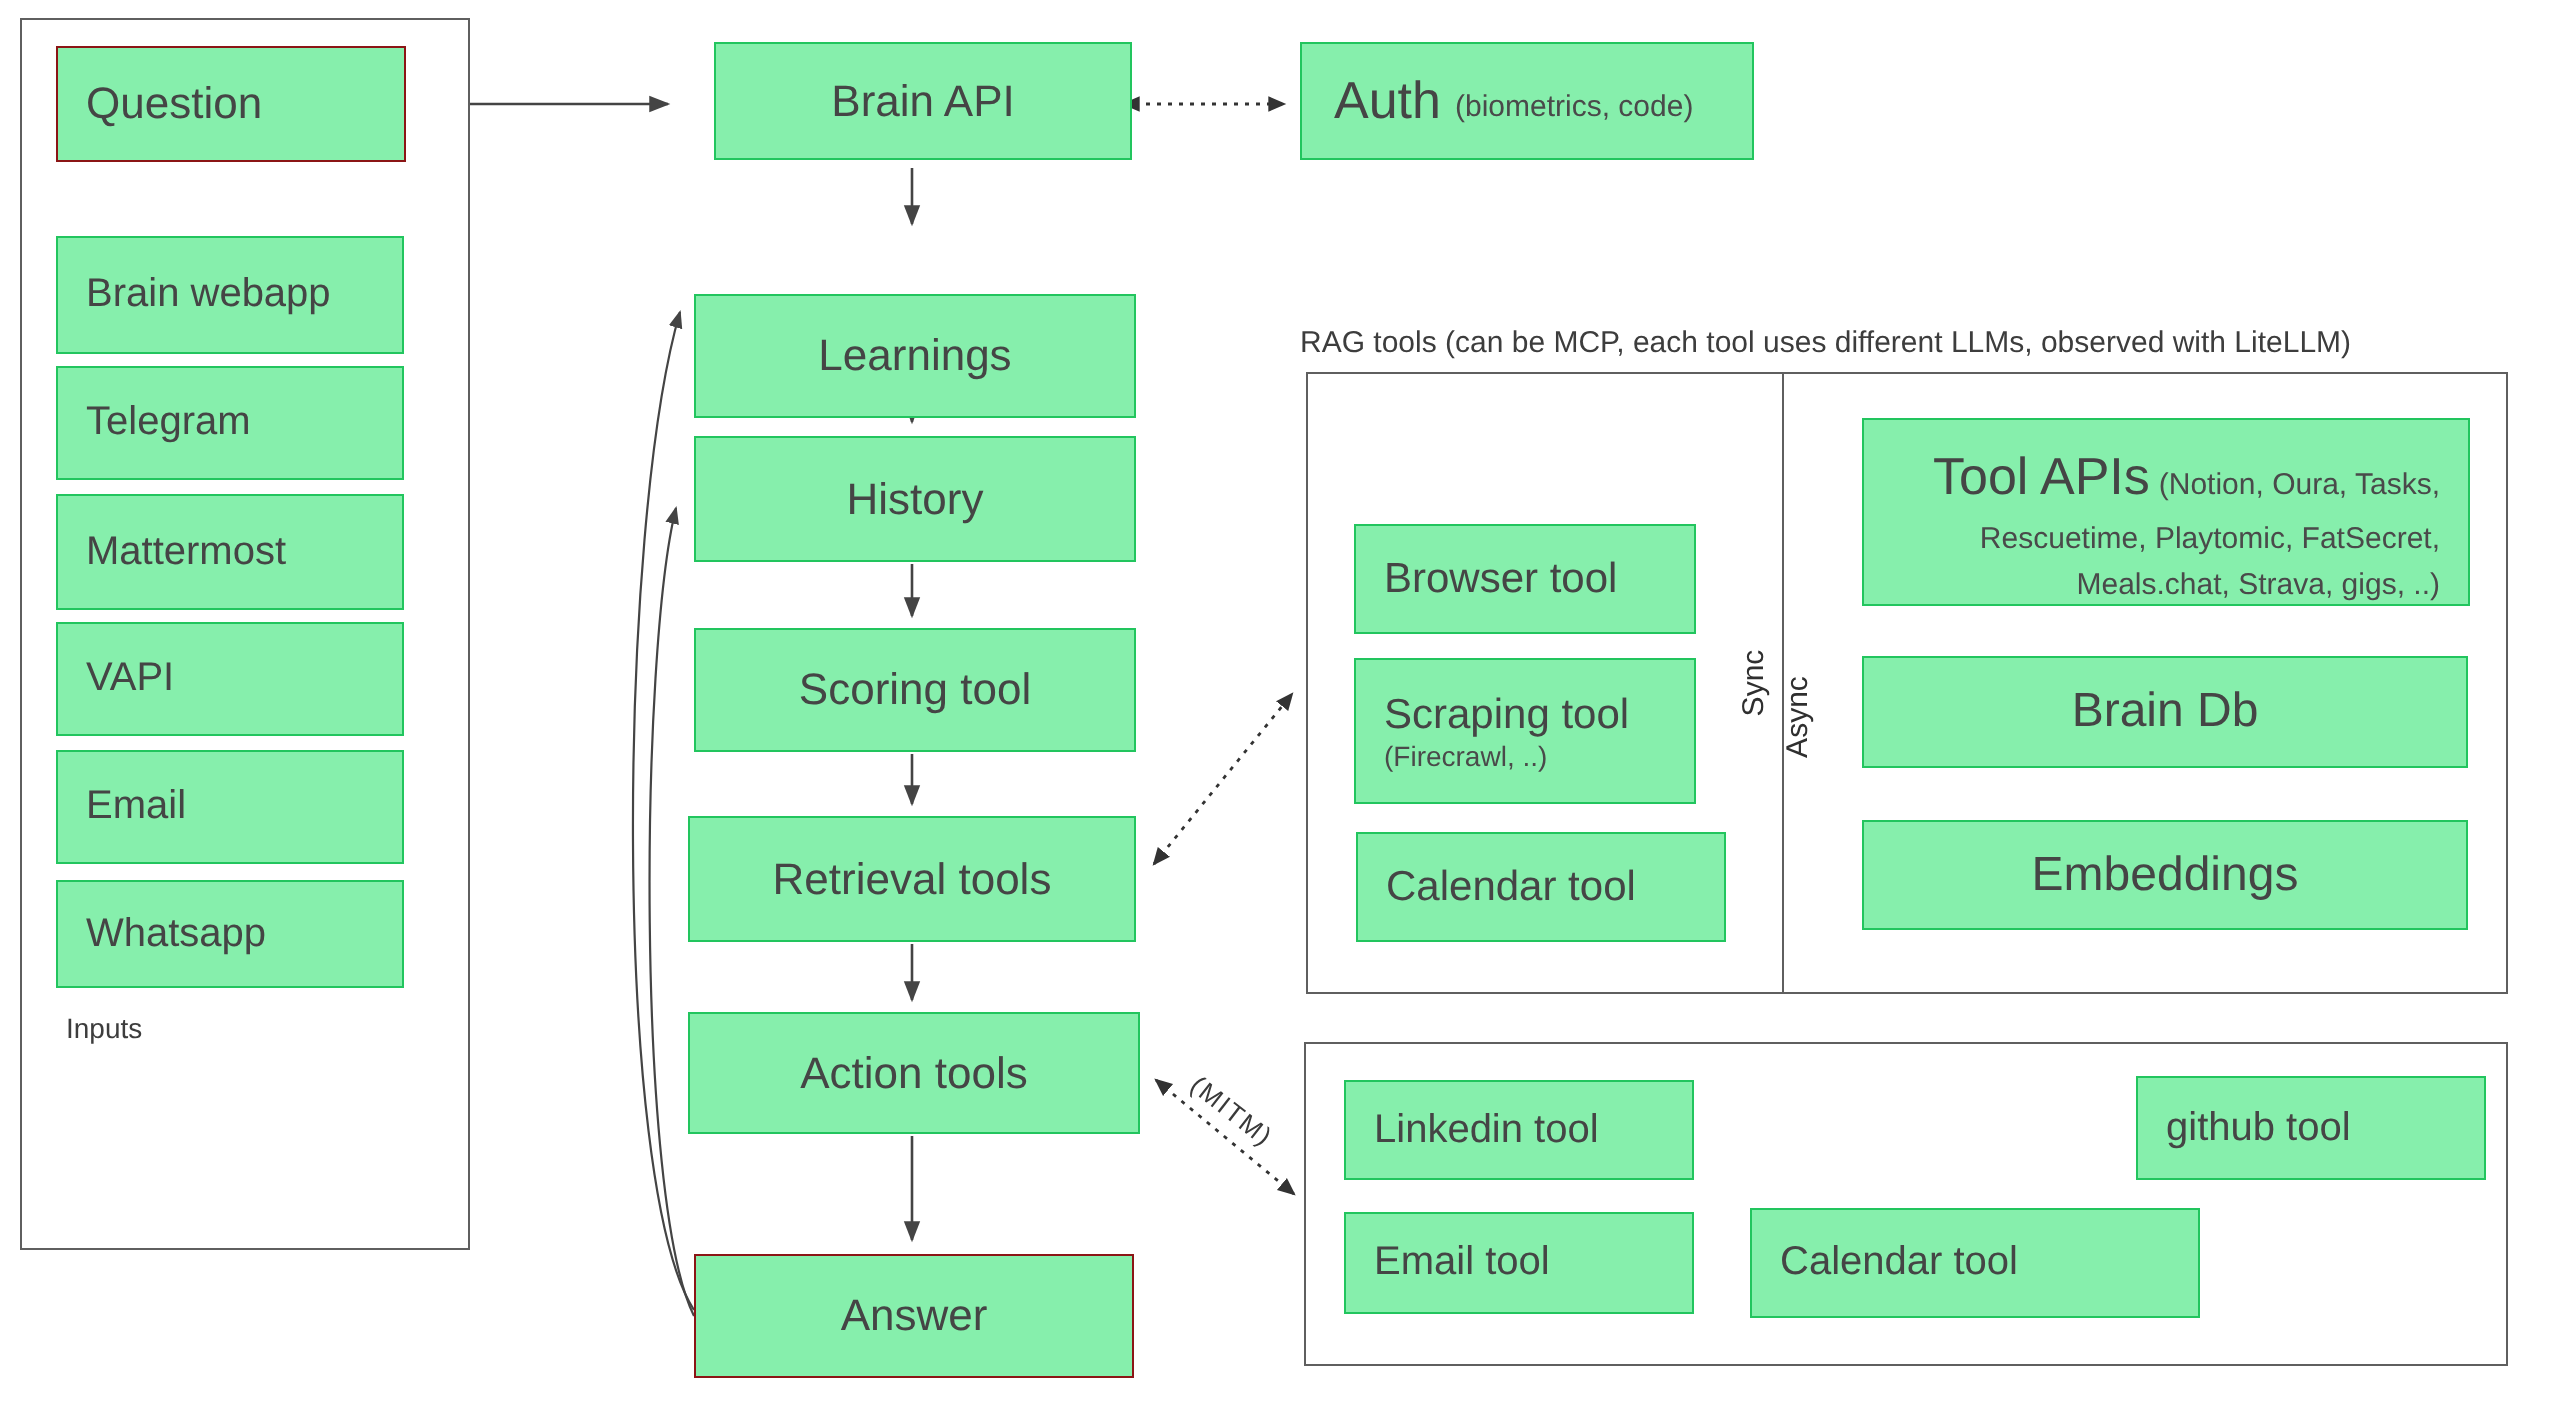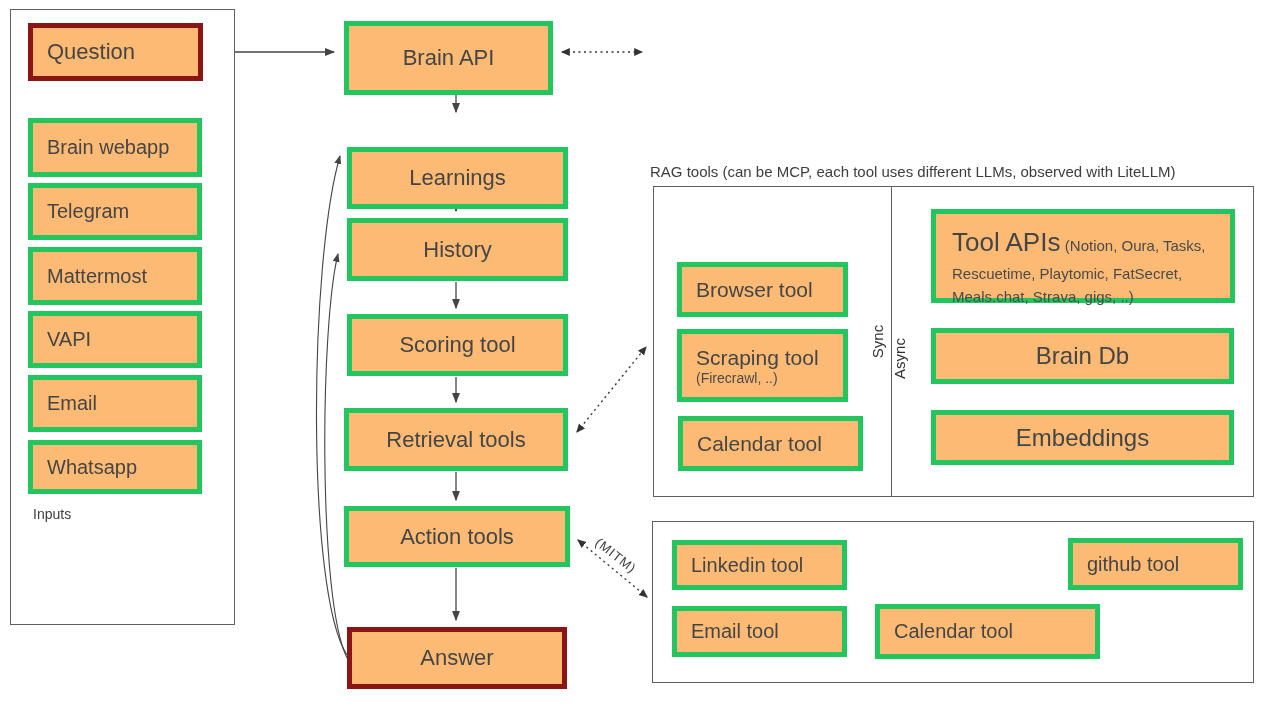--- a/index.html
+++ b/index.html
@@ -4,21 +4,21 @@
 <style>
   html,body{margin:0;padding:0;background:#fff;}
   .stage{
     position:relative;width:1280px;height:710px;background:#ffffff;overflow:hidden;
     font-family:"Liberation Sans","DejaVu Sans",sans-serif;color:#454545;
   }
   .abs{position:absolute;box-sizing:border-box;}
   
   .container{border:1.5px solid #5f5f5f;background:#fff;}
   
-  .node{border:5px solid #22c55e;background:#fdba74;display:flex;align-items:center;box-sizing:border-box;}
+  .node{border:1px solid #22c55e;background:#86efac;display:flex;align-items:center;box-sizing:border-box;text-align:right;}
   .node.red{border-color:#8b1515;}
   .node.center{justify-content:center;}
   .node.left{justify-content:flex-start;padding-left:14px;}
   .t22{font-size:22px;}
   .t20{font-size:20px;}
   .t21{font-size:21px;}
   .t24{font-size:24px;}
   .small{font-size:14px;color:#4a4a4a;}
   .caption{font-size:14px;color:#3d3d3d;}
   .raglabel{font-size:15px;color:#3d3d3d;white-space:nowrap;}
@@ -85,21 +85,21 @@
     <span>VAPI</span>
   </div>
   <div class="abs node left t20" style="left:28px;top:375px;width:174px;height:57px;">
     <span>Email</span>
   </div>
   <div class="abs node left t20" style="left:28px;top:440px;width:174px;height:54px;">
     <span>Whatsapp</span>
   </div>
   <div class="abs caption" style="left:33px;top:506px;">Inputs</div>
 
-  <div class="abs node center t22" style="left:344px;top:21px;width:209px;height:74px;">
+  <div class="abs node center t22" style="left:357px;top:21px;width:209px;height:59px;">
     <span>Brain API</span>
   </div>
   <div class="abs node center t22" style="left:347px;top:119px;width:221px;height:62px;margin-top:28px;">
     <span>Learnings</span>
   </div>
   <div class="abs node center t22" style="left:347px;top:218px;width:221px;height:63px;">
     <span>History</span>
   </div>
   <div class="abs node center t22" style="left:347px;top:314px;width:221px;height:62px;">
     <span>Scoring tool</span>
@@ -107,20 +107,24 @@
   <div class="abs node center t22" style="left:344px;top:408px;width:224px;height:63px;">
     <span>Retrieval tools</span>
   </div>
   <div class="abs node center t22" style="left:344px;top:506px;width:226px;height:61px;">
     <span>Action tools</span>
   </div>
   <div class="abs node red center t22" style="left:347px;top:627px;width:220px;height:62px;">
     <span>Answer</span>
   </div>
 
+  <div class="abs node left" style="left:650px;top:21px;width:227px;height:59px;padding-left:16px;">
+    <span class="mixed-big">Auth</span>
+    <span class="mixed-small" style="margin-left:7px;padding-top:6px;">(biometrics, code)</span>
+  </div>
 
   <div class="abs raglabel" style="left:650px;top:163px;">RAG tools (can be MCP, each tool uses different LLMs, observed with LiteLLM)</div>
 
   <div class="abs container" style="left:653px;top:186px;width:601px;height:311px;"></div>
 
   <div class="abs" style="left:891px;top:186px;width:1px;height:311px;background:#5f5f5f;"></div>
   <div class="abs rot" style="left:849px;top:333px;width:56px;text-align:center;">Sync</div>
   <div class="abs rot" style="left:868px;top:350px;width:62px;text-align:center;">Async</div>
 
   <div class="abs node left t21" style="left:677px;top:262px;width:171px;height:55px;">

